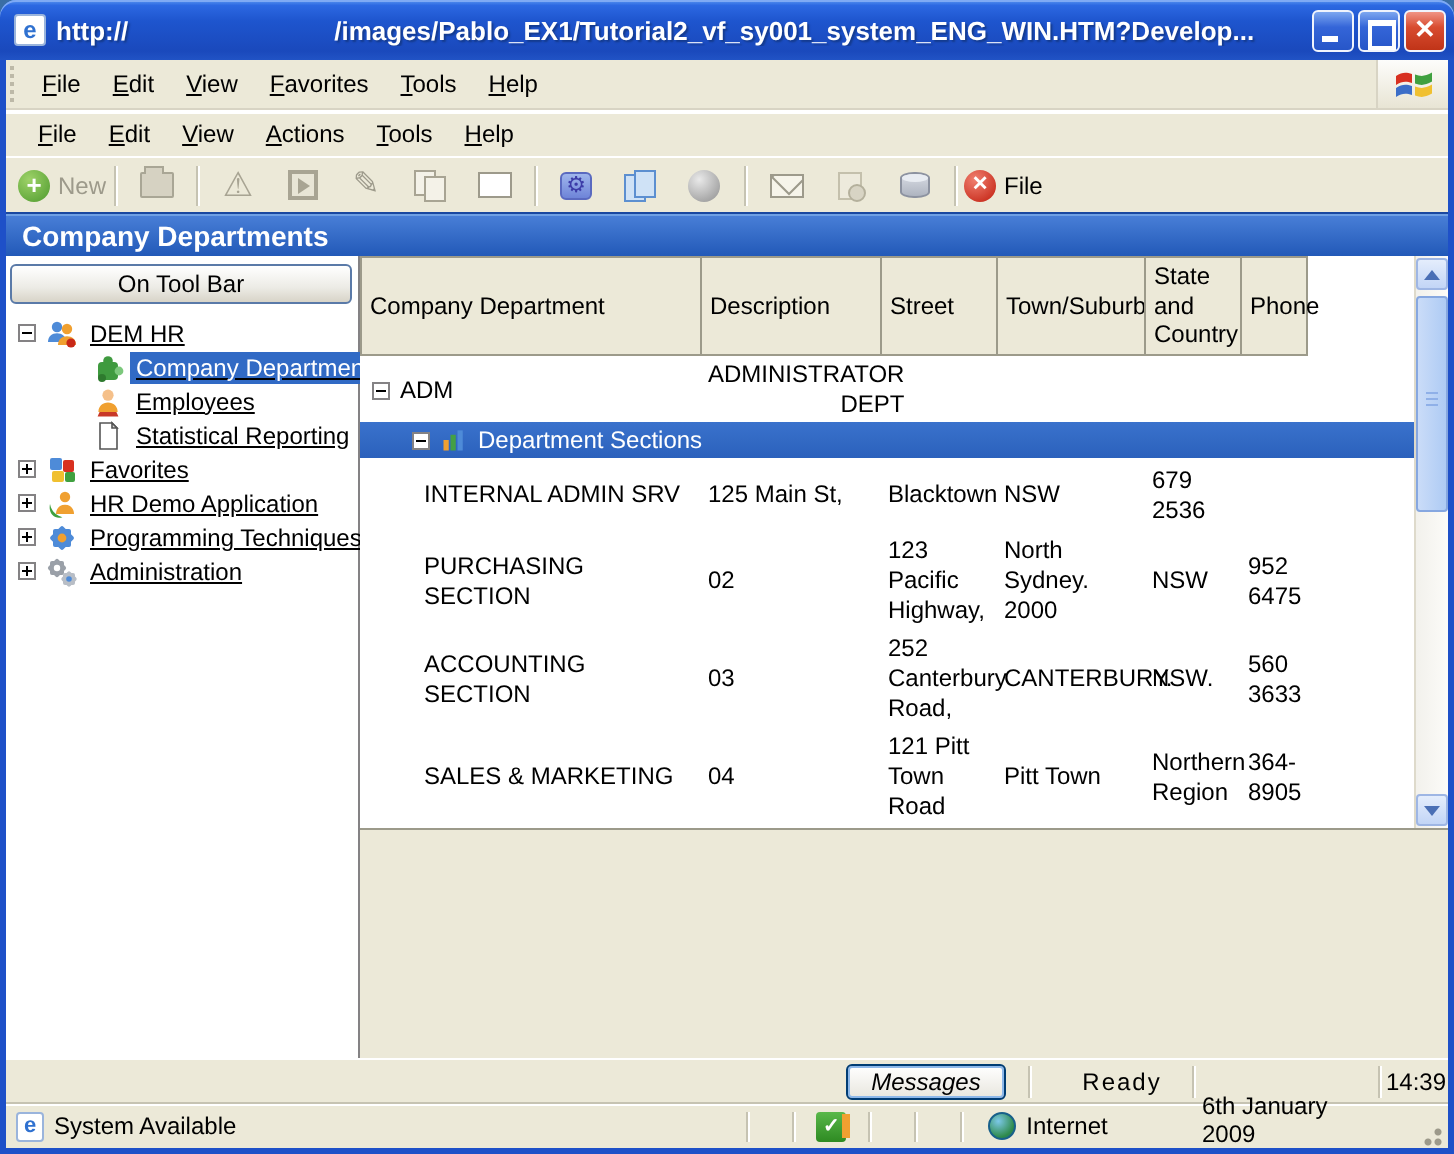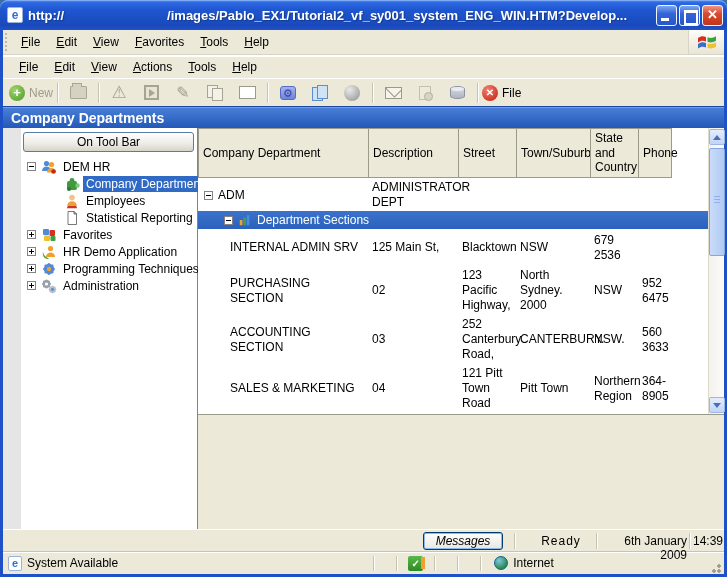--- a/index.html
+++ b/index.html
@@ -21,21 +21,21 @@
   .winbtn { width:21px; height:21px; border-radius:3px; border:1px solid #F0F4FC;
     background:linear-gradient(180deg,#7DA7F0,#3465D8 40%,#2756C8); position:relative; }
   .winbtn.close { background:linear-gradient(180deg,#F09484,#D84C30 40%,#C03418); }
   .winbtn.min::after { content:''; position:absolute; left:4px; bottom:4px; width:8px; height:3px; background:#fff; }
   .winbtn.max::after { content:''; position:absolute; left:4px; top:4px; width:10px; height:10px;
     border:2px solid #fff; border-top-width:3px; }
   .winbtn.close::after { content:'✕'; position:absolute; left:0; right:0; top:1px; text-align:center;
     color:#fff; font-size:13px; font-weight:bold; }
 
   .frame { border-left:3px solid #1E50C8; border-right:3px solid #1E50C8; border-bottom:3px solid #1E50C8;
-    height:547px; background:#e5e5e5; display:flex; flex-direction:column; }
+    height:547px; background:#737373; display:flex; flex-direction:column; }
 
   
   .ie-menubar { height:25px; background:#ECE9D8; display:flex; align-items:stretch;
     border-bottom:1px solid #D8D4C4; }
   .gripper { width:6px; margin:3px 2px; border-left:2px dotted #BDB9A8; }
   .menu-items { display:flex; align-items:center; }
   .menu-item { font-size:12px; color:#000; padding:3px 8px; display:inline-block; }
   .menu-item::first-letter { text-decoration:underline; }
   .logo-panel { margin-left:auto; width:36px; display:flex; align-items:center; justify-content:center;
     border-left:1px solid #D8D4C4; background:linear-gradient(180deg,#FDFDFB,#E8E5D4); }
@@ -82,46 +82,46 @@
     border-radius:50%; background:#E8ECF2; }
   .i-exit { width:16px; height:16px; border-radius:50%; background:radial-gradient(circle at 35% 30%,#F08070,#C01C0C);
     color:#fff; font-weight:bold; font-size:10px; line-height:16px; text-align:center; }
 
   
   .page-header { height:22px; background:linear-gradient(180deg,#4A80D8,#2259B8);
     box-shadow:inset 0 1px 0 #6FA0E4; color:#fff; font-weight:bold; font-size:14px;
     display:flex; align-items:center; padding-left:8px; border-top:1px solid #1A48A0; }
 
   
-  .content { flex:1; display:flex; min-height:0;margin-left:18px; }
+  .content { flex:1; display:flex; min-height:0; }
   .sidebar { width:177px; background:#fff; border-right:1px solid #848284; padding-top:3px; }
   .ontoolbar-btn { display:block; margin:1px 2px 6px 2px; width:171px; height:20px;
     border:1px solid #5A7AA8; border-radius:3px; background:linear-gradient(180deg,#FFFFFF,#ECEBE5 60%,#D8D4C8);
     font-size:12px; text-align:center; line-height:18px; }
   .tree { font-size:12px; }
-  .tree-row { display:flex; align-items:center; height:17px; white-space:nowrap; }
+  .tree-row { display:flex; align-items:center; height:17px; white-space:nowrap;text-decoration:underline; }
   .indent0 { padding-left:6px; } .indent1 { padding-left:38px; }
   .xbox { width:9px; height:9px; border:1px solid #848284; background:#fff; position:relative; flex:0 0 9px; }
   .xbox::before { content:''; position:absolute; left:1px; right:1px; top:3px; height:1px; background:#000; }
   .xbox.plus::after { content:''; position:absolute; top:1px; bottom:1px; left:3px; width:1px; background:#000; }
   .ticon { width:16px; height:16px; margin:0 3px 0 5px; flex:0 0 16px; }
   .ticon svg { width:16px; height:16px; display:block; }
   .tlabel { padding:1px 3px; }
   .tree-row.selected .tlabel { background:#316AC5; color:#fff; }
 
   
   .main { flex:1; display:flex; flex-direction:column; background:#ECE9D8; min-width:0; }
   .table-area { height:287px; background:#fff; display:flex; border-bottom:1px solid #9C9A8A;
     box-shadow:0 1px 0 #fff; }
   .grid-col { width:527px; overflow:hidden; }
   .thead, .trow { display:grid; grid-template-columns:170px 90px 58px 74px 48px 33px 44px; }
   .hcell { background:#ECE9D8; border:1px solid #9C9A8A; margin-right:-1px; height:50px;
     font-size:12px; line-height:1.2; padding:2px 4px; display:flex; align-items:center; }
   .dcell { font-size:12px; line-height:1.25; padding:2px 4px; display:flex; align-items:center; }
-  .group-row { height:33px; }
+  .group-row { height:33px;text-align:right; }
   .group-row .dcell:first-child { padding-left:6px; gap:5px; }
   .banner-row { height:18px; background:linear-gradient(180deg,#3A72CC,#2B61BC); color:#fff;
     display:flex; align-items:center; font-size:12px; padding-left:26px; gap:5px; }
   .banner-row svg { width:14px; height:14px; }
   .data-row .dcell:first-child { padding-left:32px; }
   .data-row { min-height:37px; }
 
   
   .vscroll { width:17px; background:linear-gradient(90deg,#F2F1EC,#FCFBF8); position:relative;
     border-left:1px solid #DEDACB; }
@@ -137,21 +137,21 @@
 
   .filler { flex:1; background:#ECE9D8; }
 
   
   .app-statusbar { height:22px; background:#ECE9D8; border-top:1px solid #fff; position:relative; font-size:12px; }
   .msg-btn { position:absolute; left:420px; top:2px; width:80px; height:18px; border:1px solid #003C74;
     border-radius:3px; background:linear-gradient(180deg,#FFFFFF,#E8E6DE);
     box-shadow:inset 0 0 0 1px #8DB8EA; font-size:12px; text-align:center; line-height:16px;font-style:italic; }
   .st-sep { position:absolute; top:3px; width:1px; height:16px; background:#C6C3B2; box-shadow:1px 0 0 #fff; }
   .st-ready { position:absolute; left:518px; width:80px; top:4px; text-align:center; letter-spacing:1px; }
-  .st-date { position:absolute; left:598px; width:86px; top:4px; text-align:right; }
+  .st-date { position:absolute; left:598px; width:86px; top:16px; text-align:left; }
   .st-time { position:absolute; left:690px; top:4px; }
 
   .ie-statusbar { height:23px; background:#ECE9D8; border-top:1px solid #C6C3B2; box-shadow:inset 0 1px 0 #fff;
     display:flex; align-items:center; font-size:12px; padding:0 2px 0 5px; }
   .ie-small-icon { width:14px; height:15px; background:#fff; border:1px solid #9AB4DC; border-radius:2px;
     color:#2F71D0; font-weight:bold; font-size:11px; line-height:13px; text-align:center; margin-right:5px; }
   .iesep { width:1px; height:15px; background:#C6C3B2; box-shadow:1px 0 0 #fff; margin:0 11px; }
   .green-check { width:15px; height:15px; border-radius:2px; background:linear-gradient(180deg,#59B84A,#2E8A22);
     color:#fff; font-size:10px; font-weight:bold; line-height:15px; text-align:center; position:relative; }
   .green-check::after { content:''; position:absolute; right:-2px; top:1px; width:4px; height:12px; background:#F0A030; }

